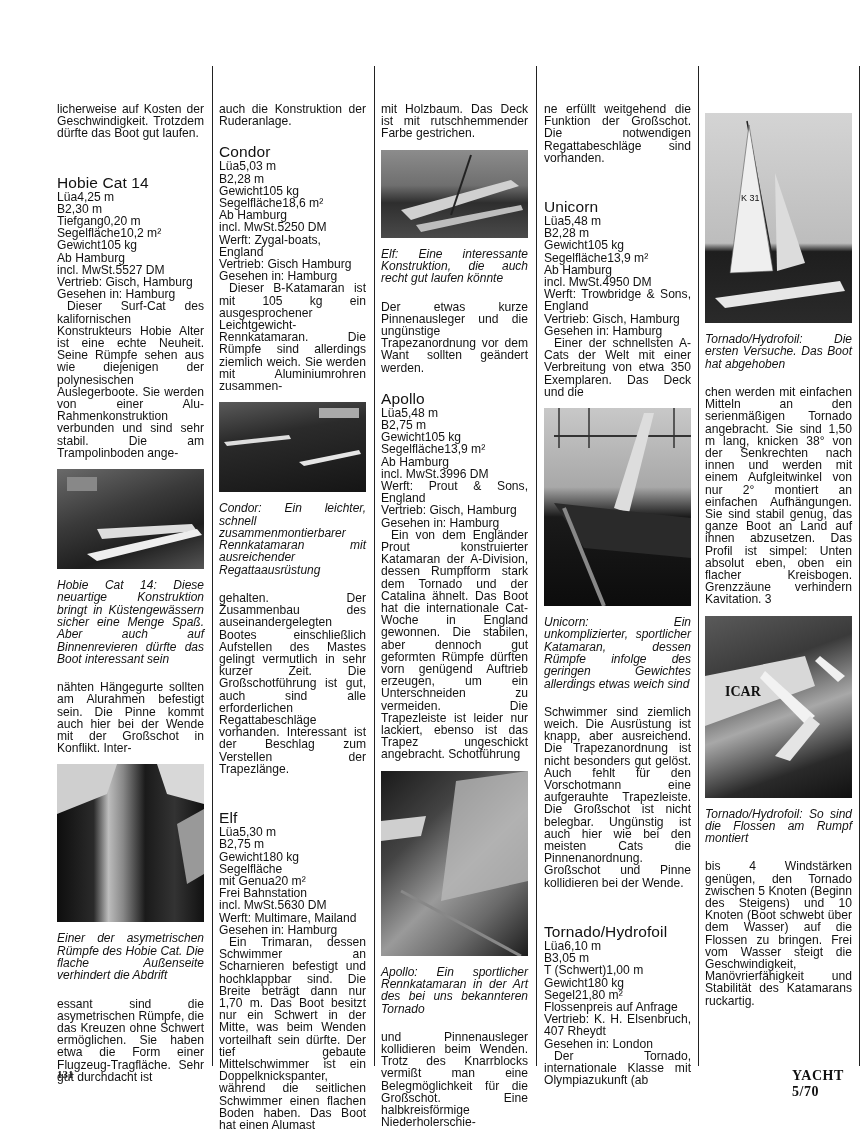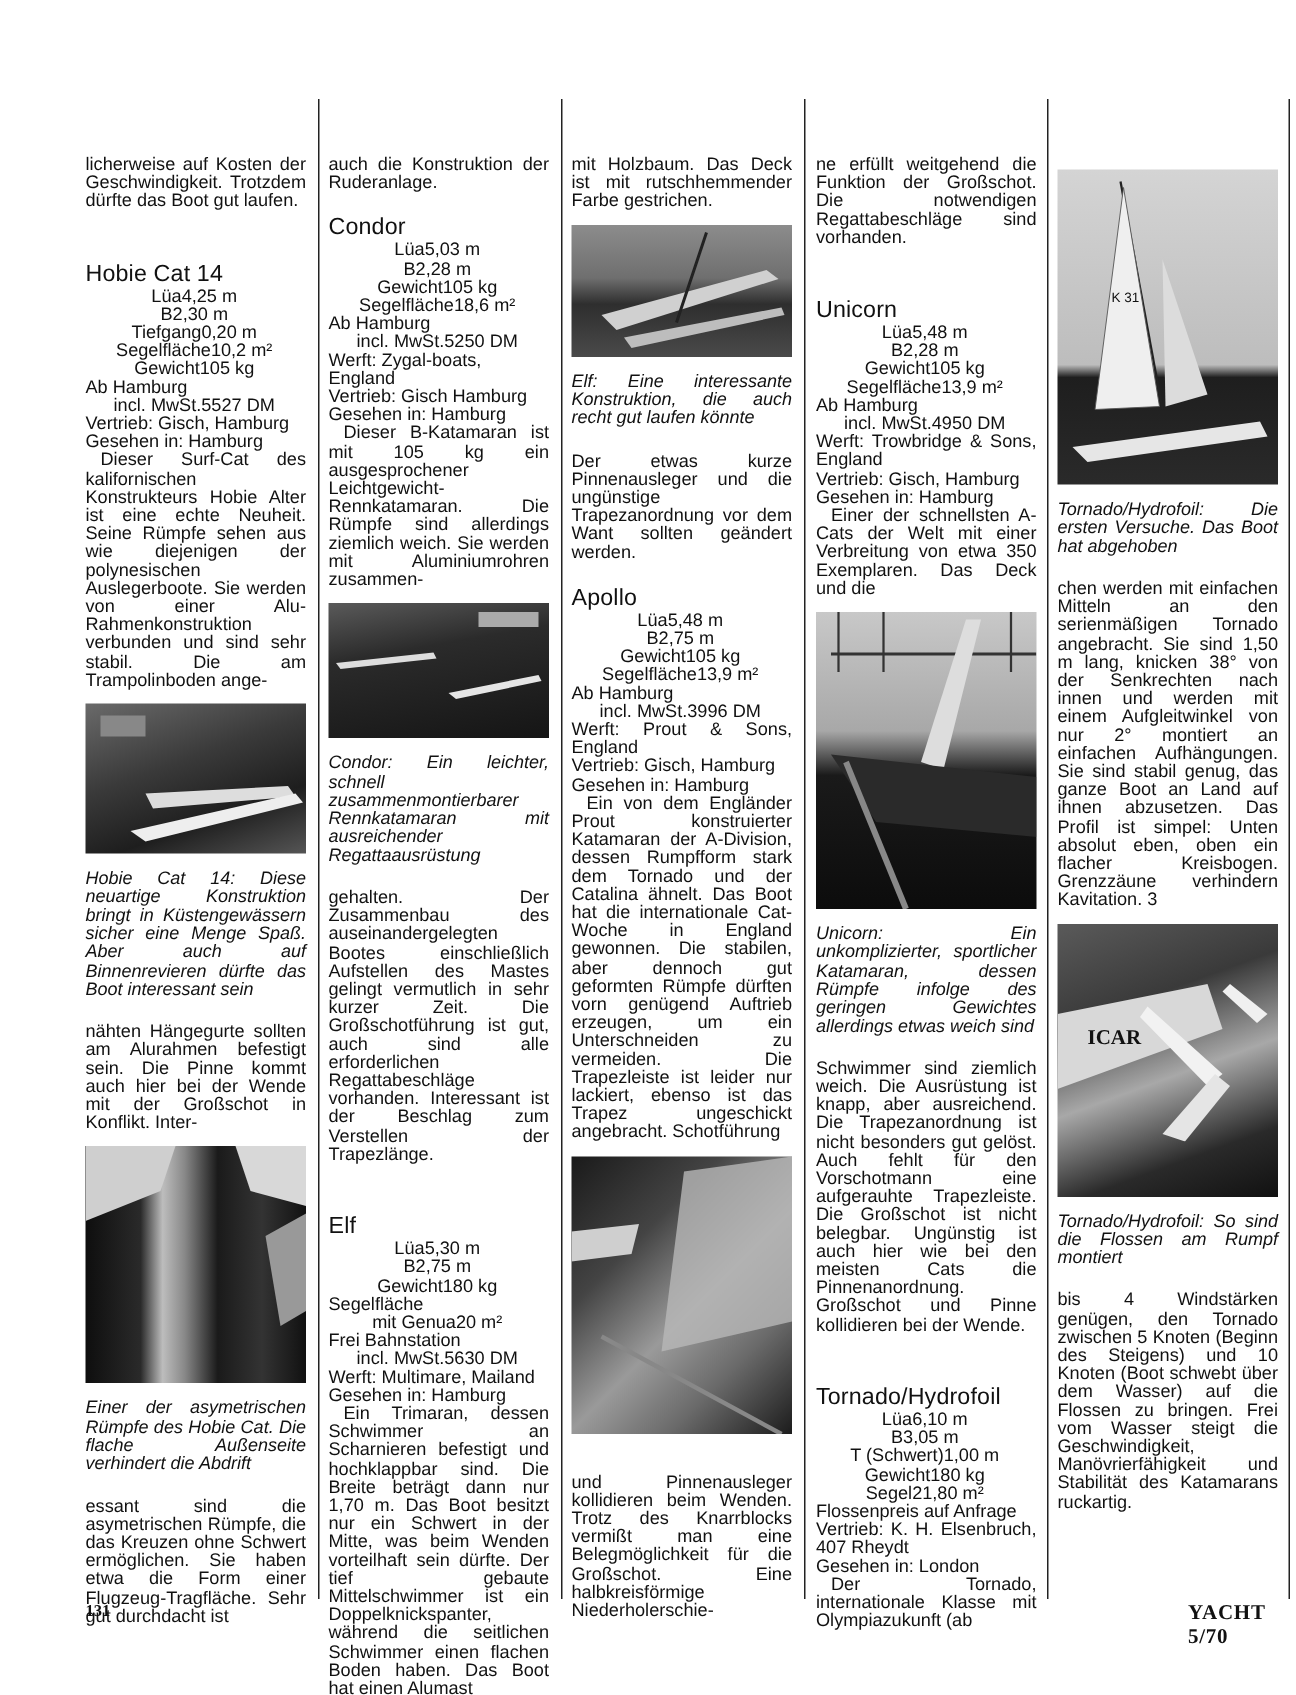--- a/index.html
+++ b/index.html
@@ -8,21 +8,21 @@
   .col { position:absolute; top:64px; font-size:12.1px; line-height:12.2px;margin-top:39px; }
   .c1 { left:57px;  width:147px; }
   .c2 { left:219px; width:147px; }
   .c3 { left:381px; width:147px; }
   .c4 { left:544px; width:147px; }
   .c5 { left:705px; width:147px; }
   .rule { position:absolute; top:66px; width:1px; background:#222; }
   p { margin:0; text-align:justify; }
   .indent { text-indent:10px; }
   h2 { font-size:15.5px; font-weight:normal; margin:0; line-height:17px; letter-spacing:0.1px; }
-  .spec { display:flex; justify-content:center; }
+  .spec { display:flex; justify-content:flex-start; }
   .spec span:last-child { padding-right:2px; }
   .cap { font-style:italic; font-size:12px; line-height:12.3px; margin:0; }
   .photo { position:relative; background:#2a2a2a; overflow:hidden; }
   .gap-s { height:10px; } .gap-m { height:16px; } .gap-l { height:34px; }
   .footer-num { position:absolute; left:57px; top:1068px; font-size:11px; font-weight:bold; font-family:"Liberation Serif", serif; }
   .footer-mag { position:absolute; left:792px; top:1068px; font-size:14px; font-weight:bold; font-family:"Liberation Serif", serif; letter-spacing:0.5px; }
   .watermark { position:absolute; left:710px; top:1157px; font-size:12.5px; font-weight:bold; color:#fff;
                text-shadow:0 0 2px #000, 0 0 2px #000, 1px 1px 1px #000, -1px -1px 1px #000; }
 </style>
 </head>
@@ -213,20 +213,21 @@
   <p class="indent">Ein von dem Engländer Prout konstruierter Katamaran der A-Division, dessen Rumpfform stark dem Tornado und der Catalina ähnelt. Das Boot hat die internationale Cat-Woche in England gewonnen. Die stabilen, aber dennoch gut geformten Rümpfe dürften vorn genügend Auftrieb erzeugen, um ein Unterschneiden zu vermeiden. Die Trapezleiste ist leider nur lackiert, ebenso ist das Trapez ungeschickt angebracht. Schotführung</p>
   <div class="gap-s"></div>
   <div class="photo" style="height:185px;background:linear-gradient(135deg,#1a1a1a 0%,#444 30%,#9a9a9a 55%,#6a6a6a 75%,#1c1c1c 100%);">
     <svg width="147" height="185" style="position:absolute;left:0;top:0">
       <polygon points="75,10 147,0 147,110 60,130" fill="#b8b8b8" opacity="0.8"></polygon>
       <polygon points="0,50 45,45 40,65 0,70" fill="#cfcfcf"></polygon>
       <line x1="20" y1="120" x2="140" y2="185" stroke="#888" stroke-width="3"></line>
     </svg>
   </div>
   <div class="gap-s"></div>
+  <p class="cap">Apollo: Ein sportlicher Rennkatamaran in der Art des bei uns bekannteren Tornado</p>
   <div class="gap-m"></div>
   <p>und Pinnenausleger kollidieren beim Wenden. Trotz des Knarrblocks vermißt man eine Belegmöglichkeit für die Großschot. Eine halbkreisförmige Niederholerschie-</p>
 </div>
 
 <div class="col c4">
   <p>ne erfüllt weitgehend die Funktion der Großschot. Die notwendigen Regattabeschläge sind vorhanden.</p>
   <div class="gap-l"></div>
   <h2>Unicorn</h2>
   <div>
     <div class="spec">

